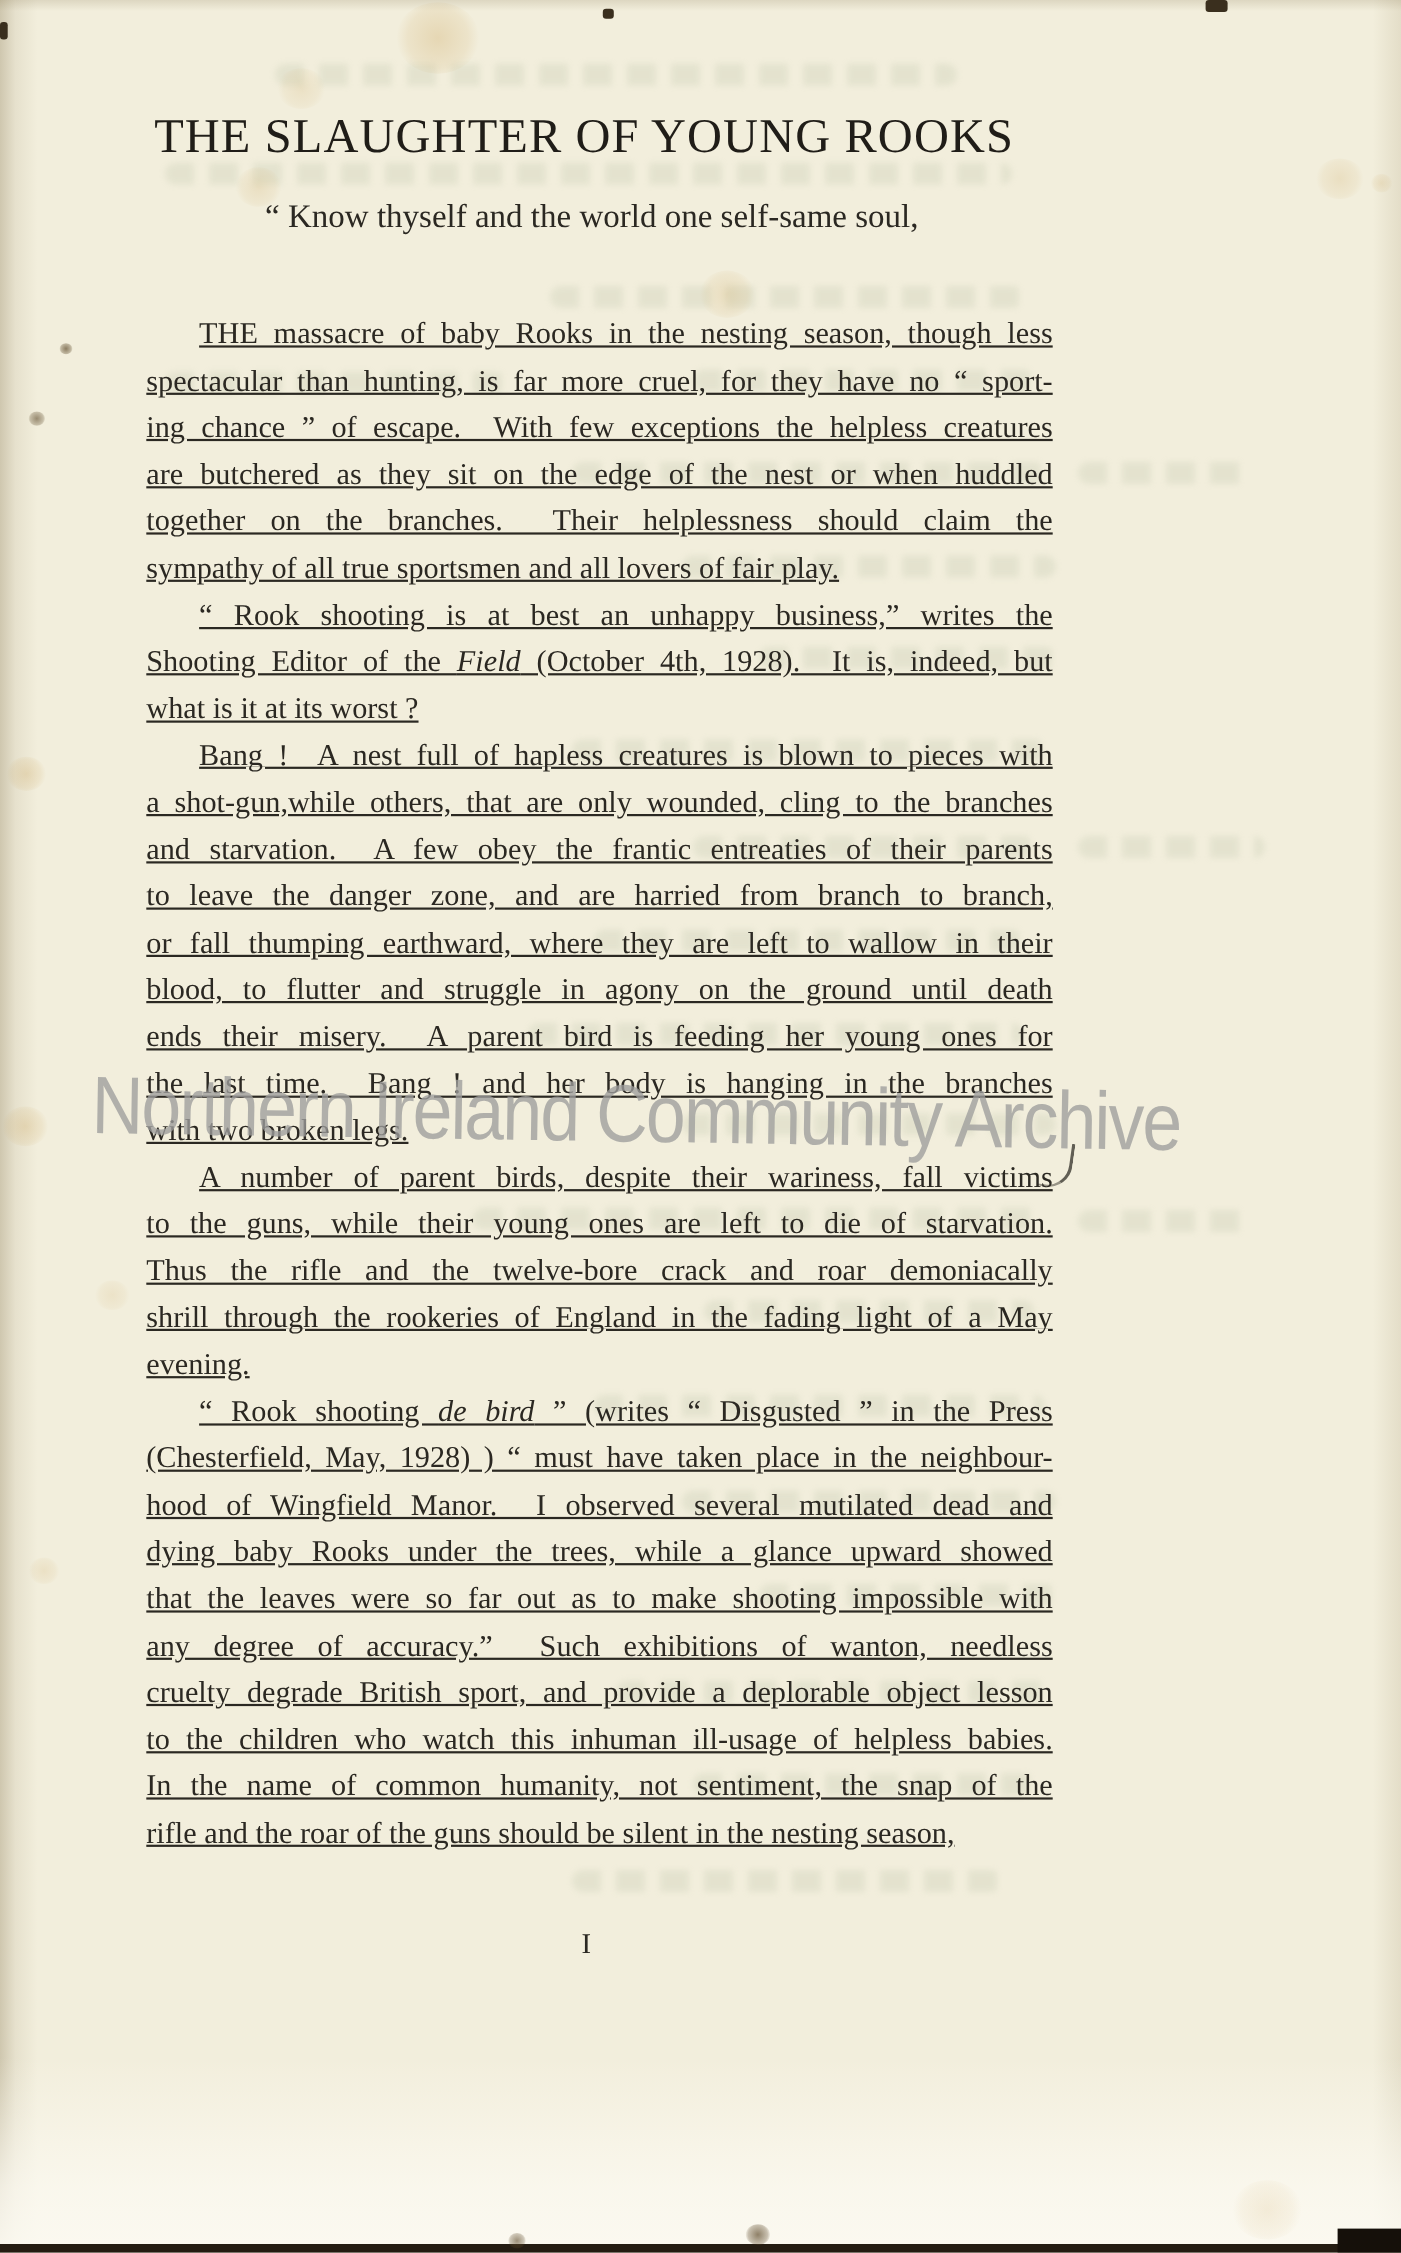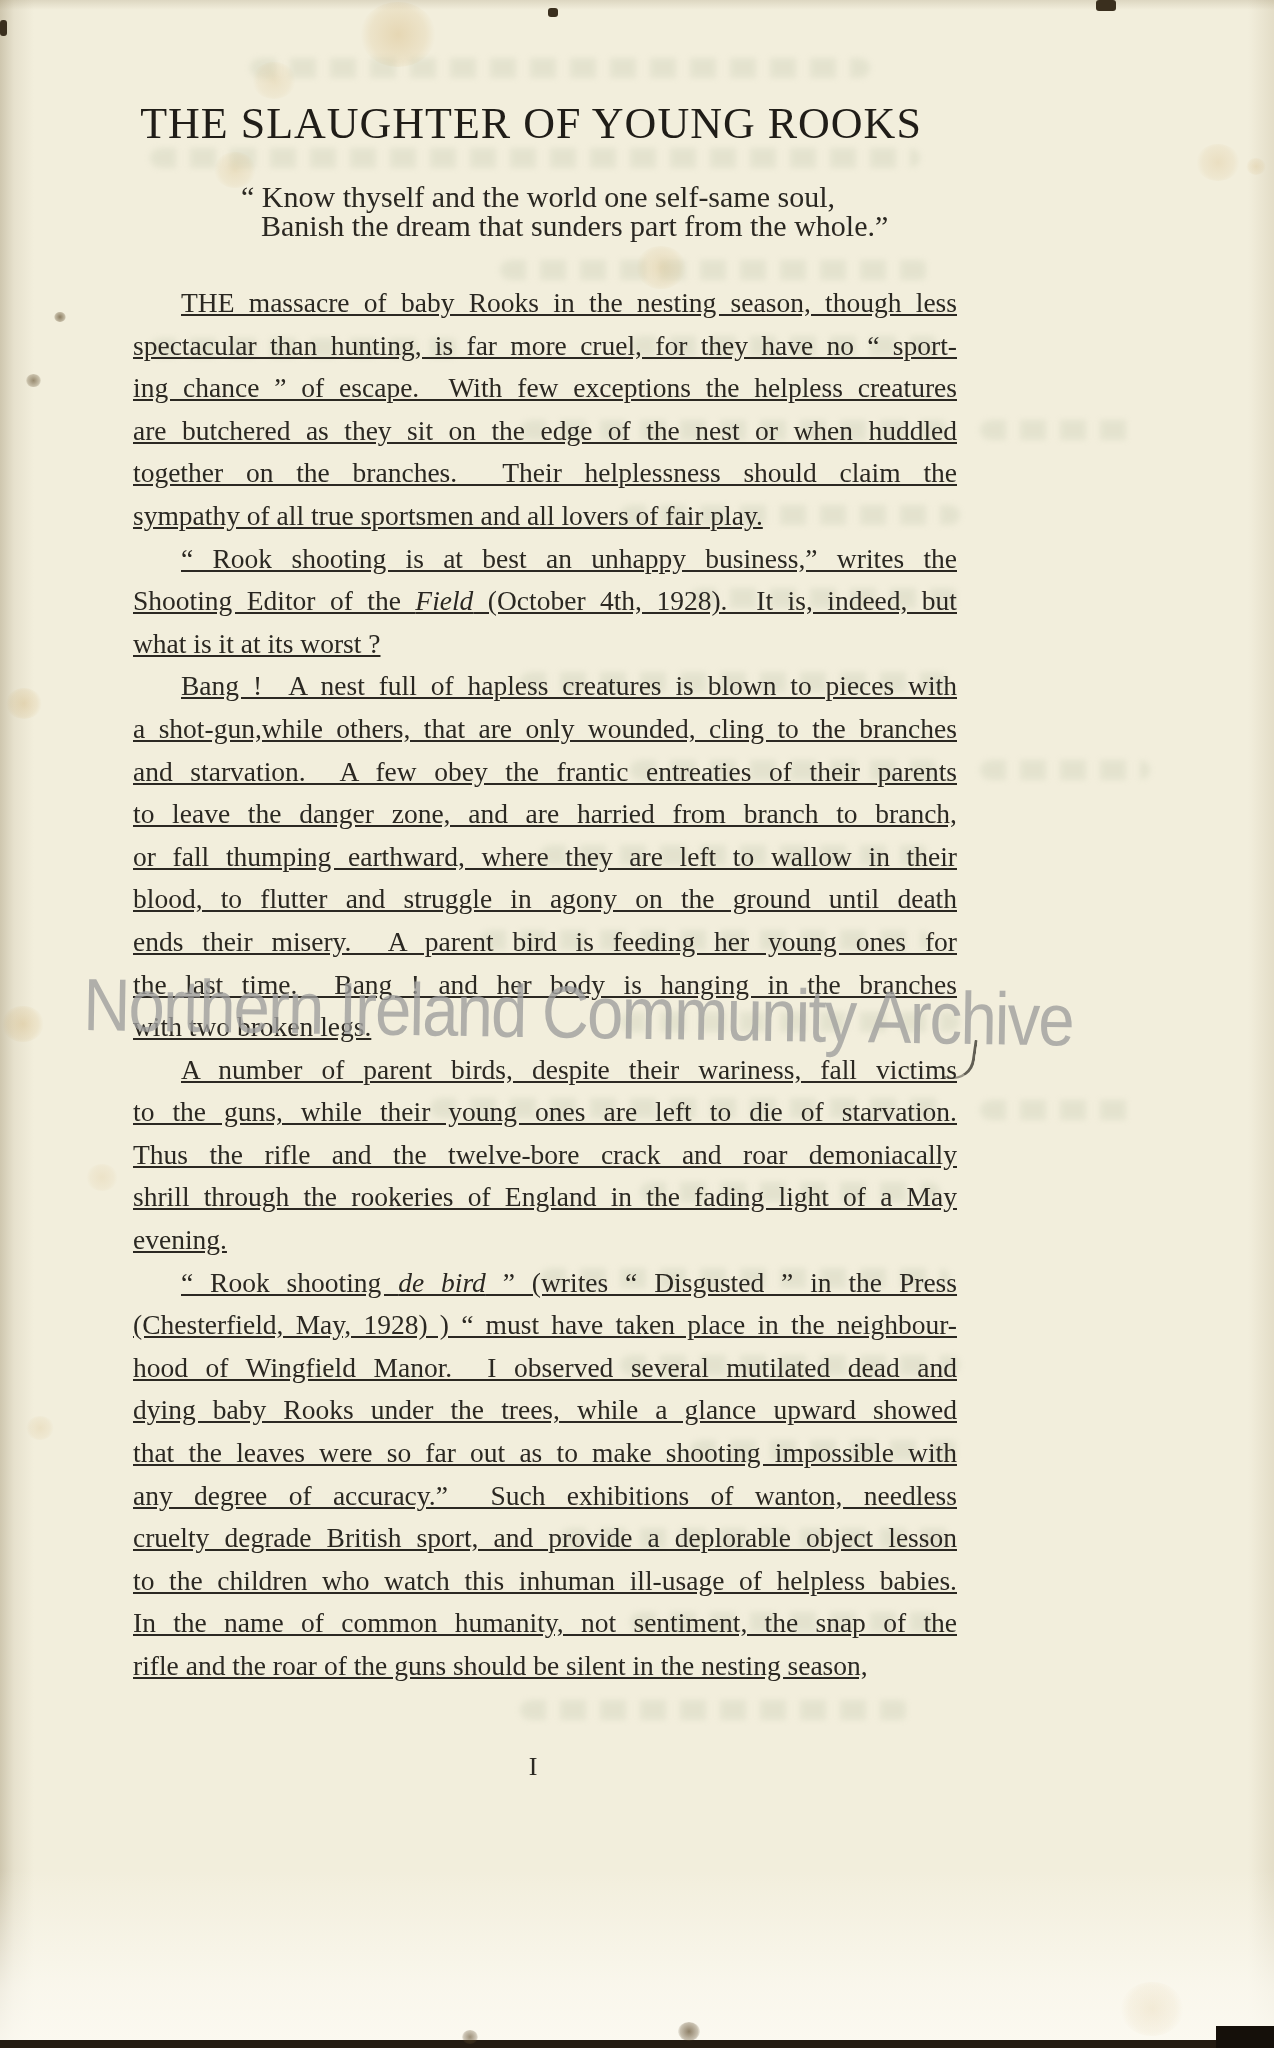--- a/index.html
+++ b/index.html
@@ -114,21 +114,20 @@
     </div>
   <span class="speck" style="left:548px;top:8px;width:10px;height:9px;"></span>
   <span class="speck" style="left:1096px;top:0;width:20px;height:11px;"></span>
   <span class="speck" style="left:0;top:20px;width:7px;height:16px;"></span>
   <div class="pen-curve"></div>
 
   <div class="title">THE SLAUGHTER OF YOUNG ROOKS</div>
 
   <div class="epigraph">
     <div class="l1">“ Know thyself and the world one self-same soul,</div>
-    <div class="l2">Banish the dream that sunders part from the whole.”</div>
   </div>
 
   <div class="body-text" id="body-text">
       <div>
         <div class="line first"><span>THE massacre of baby Rooks in the nesting season, though less</span></div>
         <div class="line"><span>spectacular than hunting, is far more cruel, for they have no “ sport-</span></div>
         <div class="line"><span>ing chance ” of escape.&nbsp; With few exceptions the helpless creatures</span></div>
         <div class="line"><span>are butchered as they sit on the edge of the nest or when huddled</span></div>
         <div class="line"><span>together on the branches.&nbsp; Their helplessness should claim the</span></div>
         <div class="line last"><span>sympathy of all true sportsmen and all lovers of fair play.</span></div>

